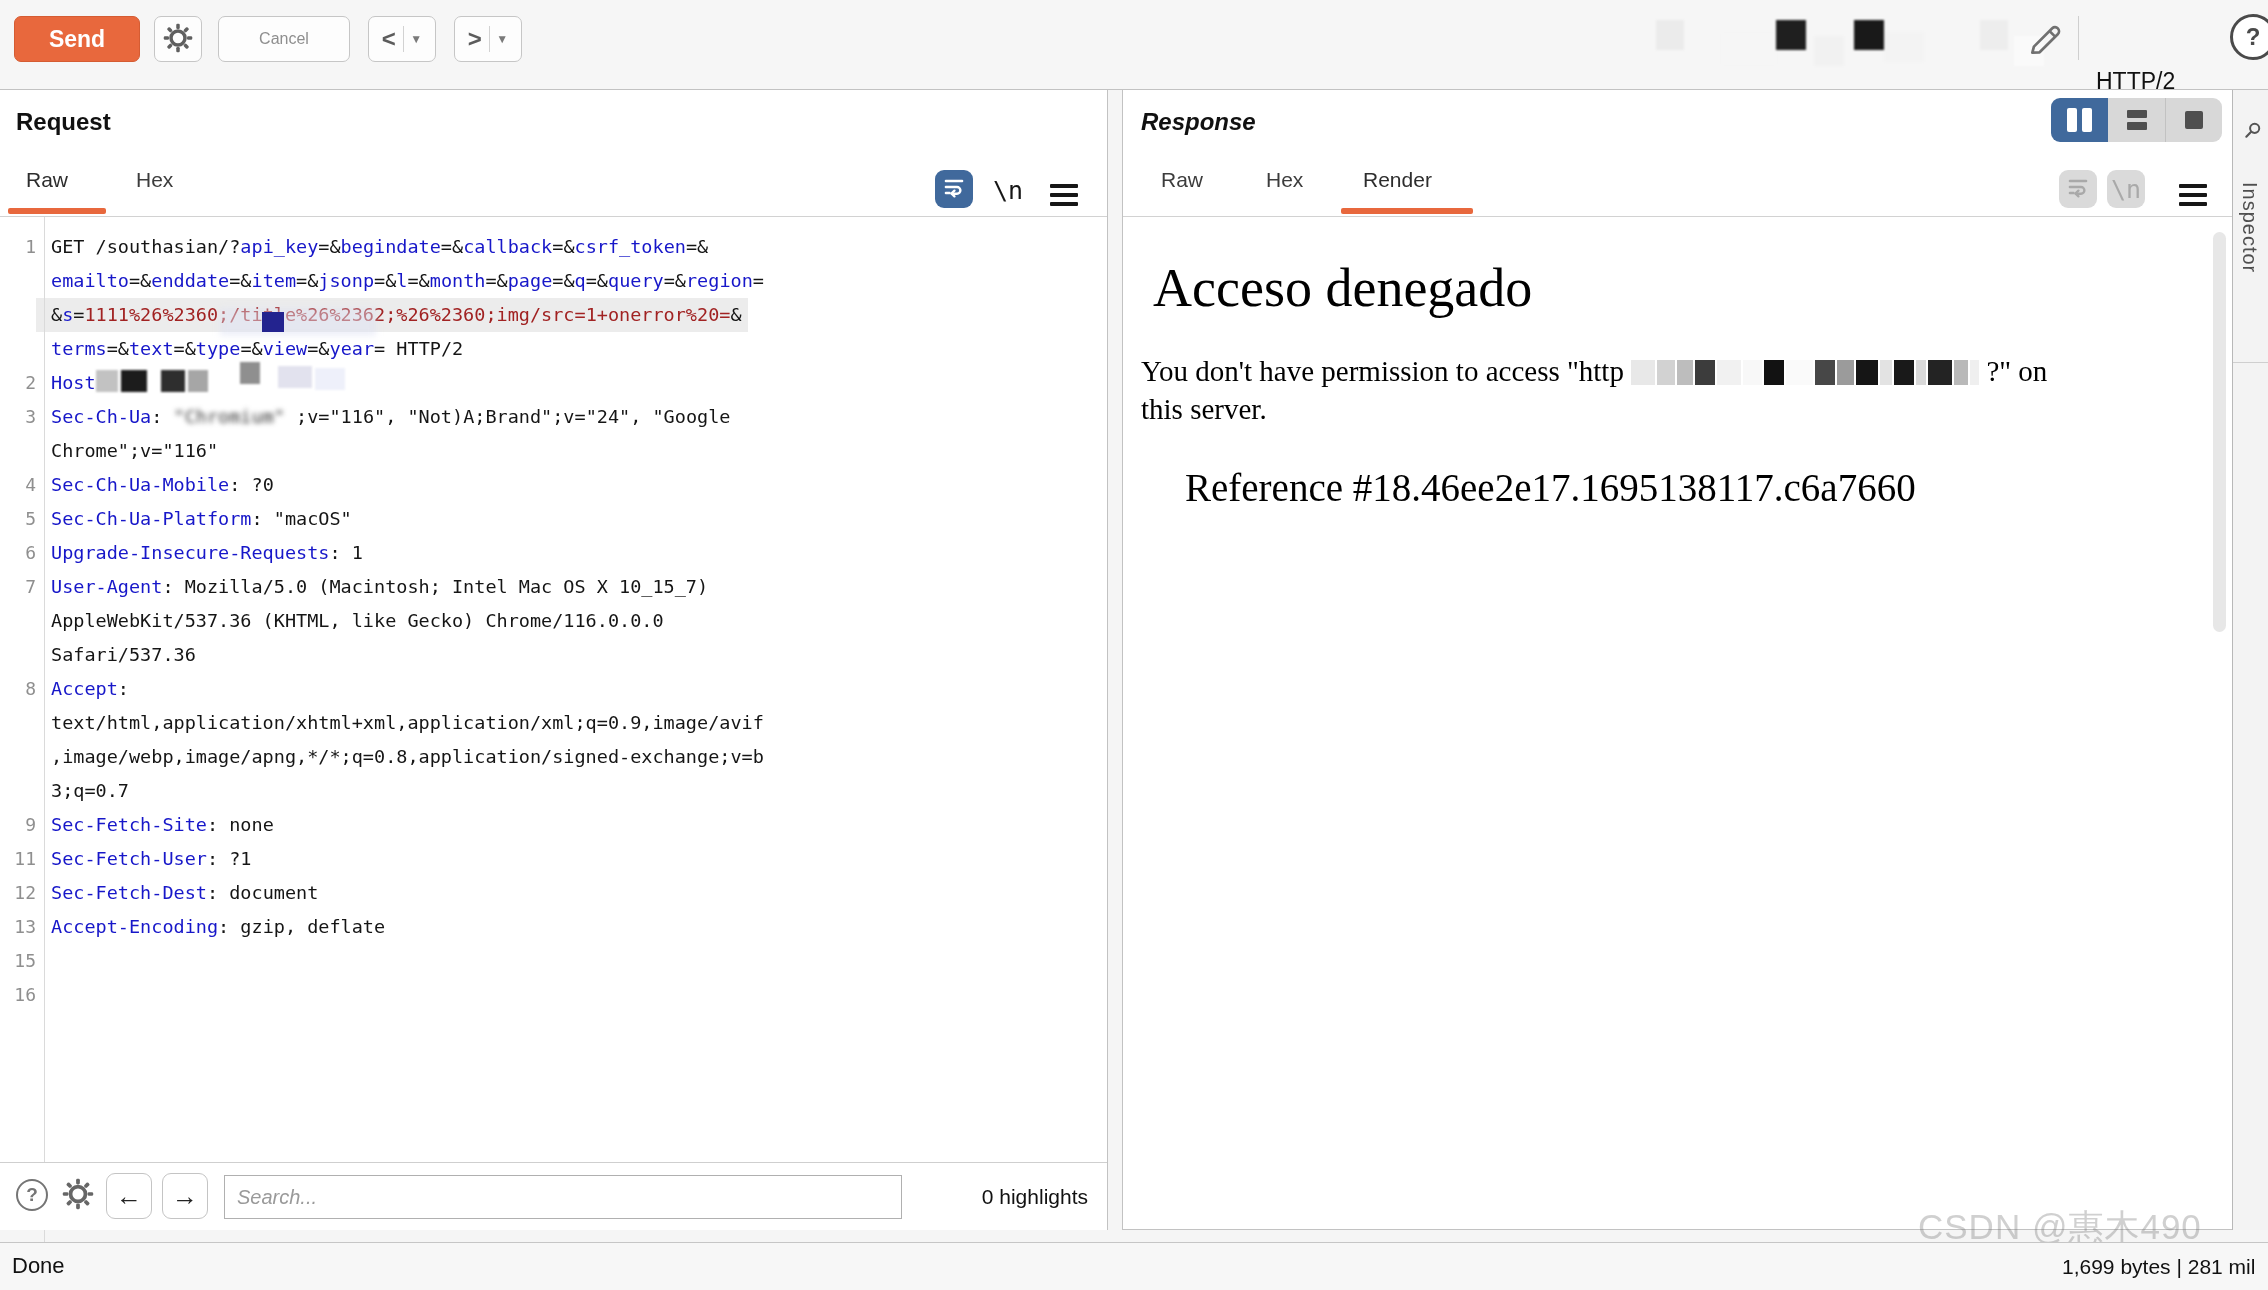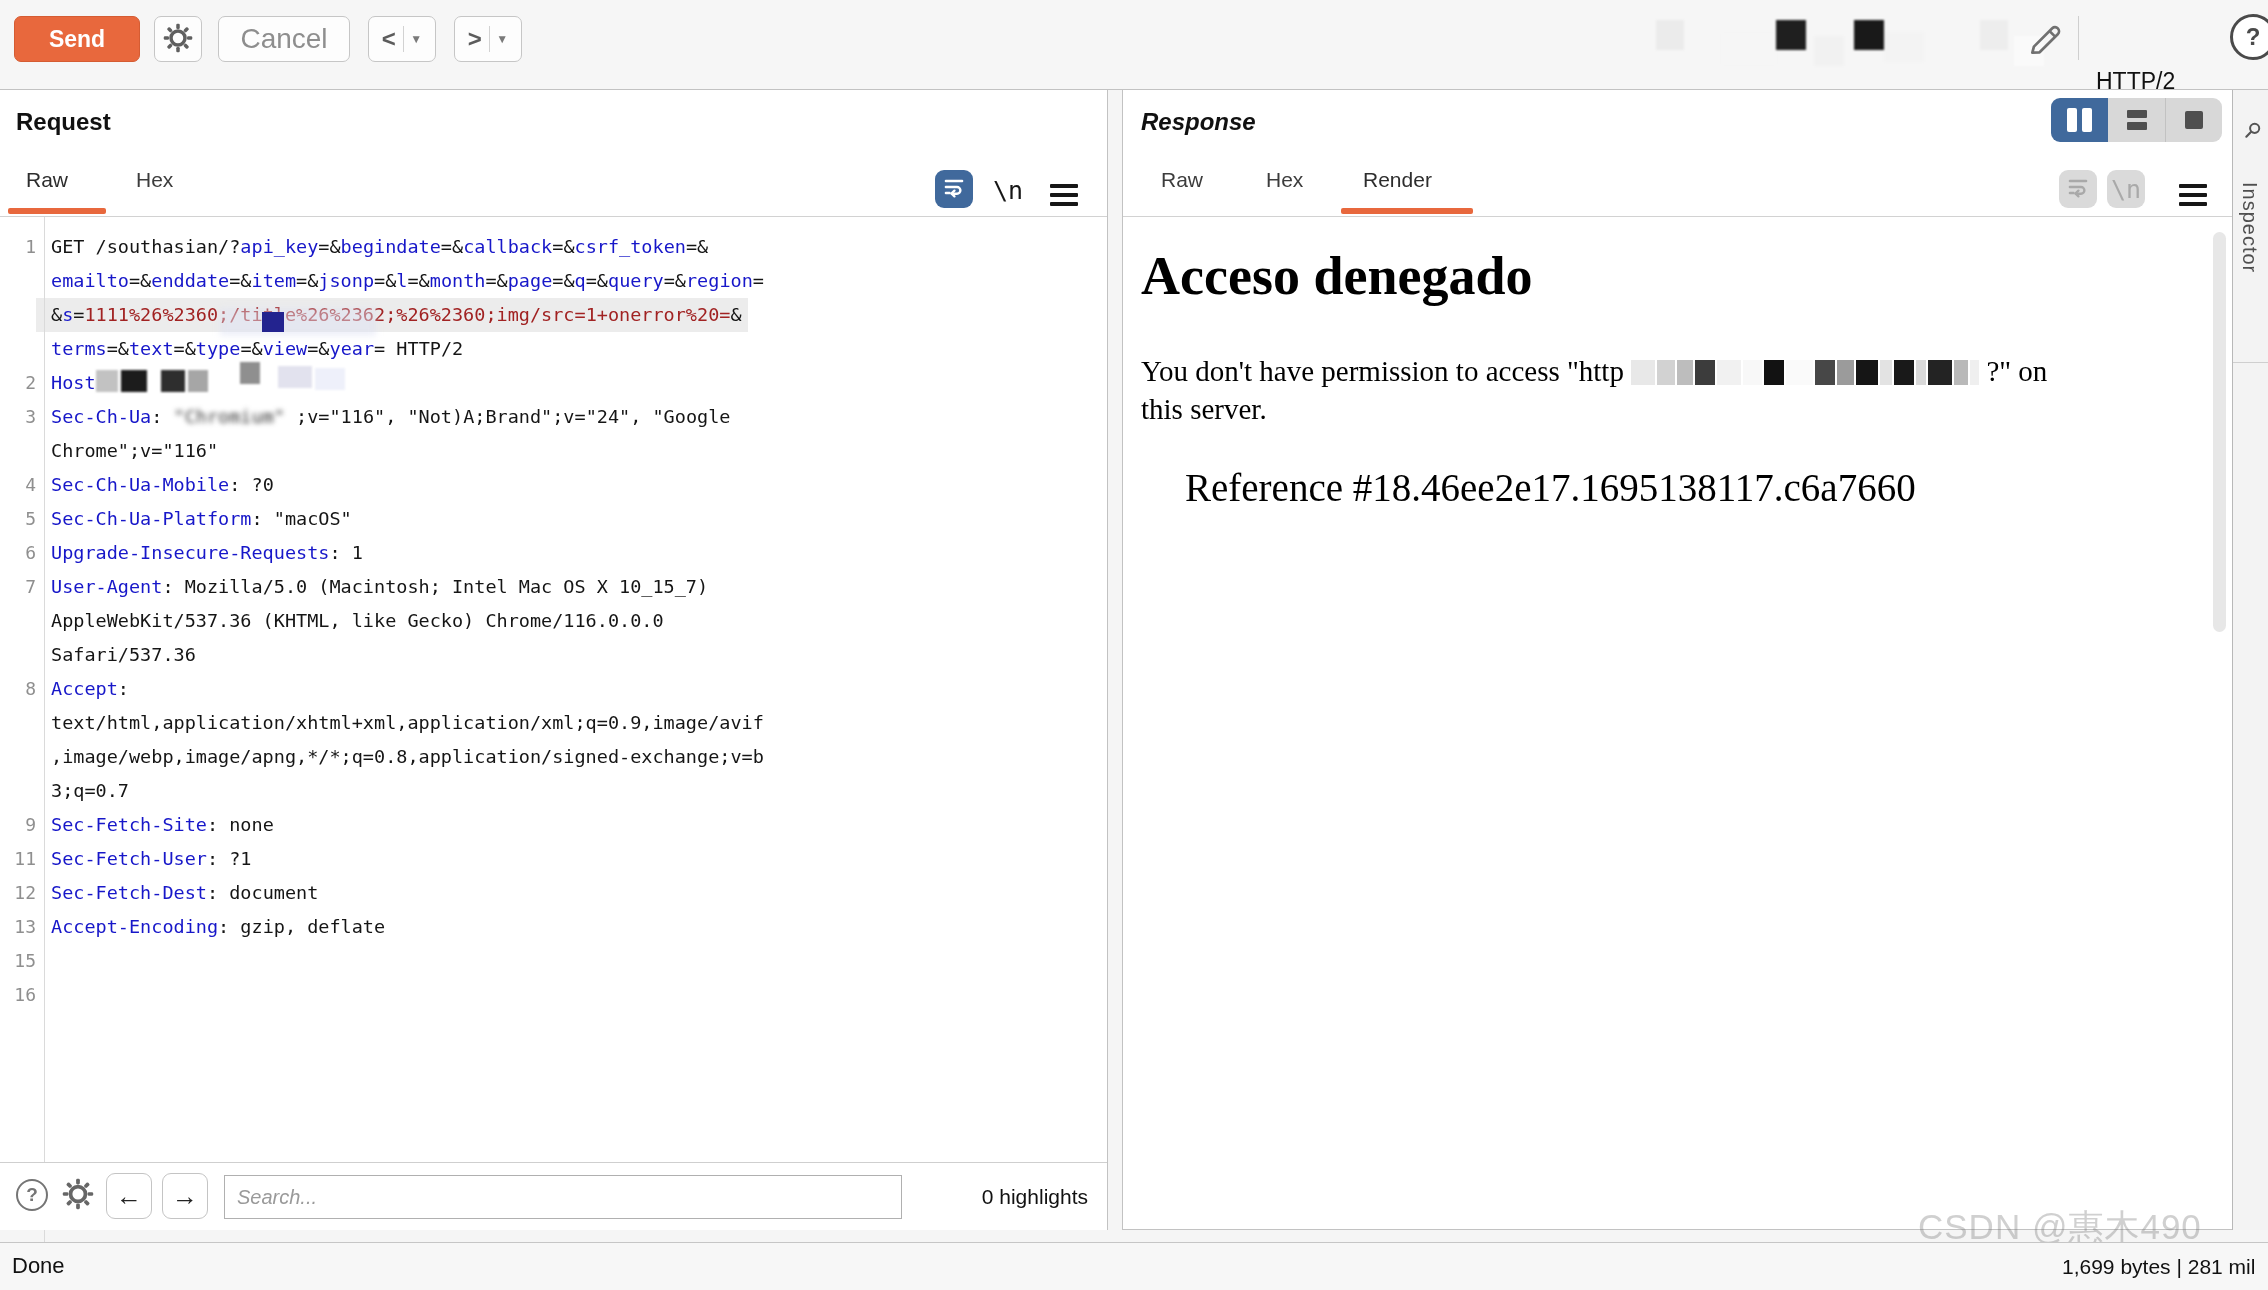--- a/index.html
+++ b/index.html
@@ -5,21 +5,21 @@
   html,body{margin:0;padding:0;background:#e9e9e9;}
   body{font-family:"Liberation Sans",sans-serif;}
   .root{position:relative;width:2268px;height:1290px;background:#f5f5f5;overflow:hidden;}
 
   
   .toolbar{position:absolute;left:0;top:0;width:2268px;height:90px;background:#f6f6f6;border-bottom:1px solid #c2c2c2;box-sizing:border-box;}
   .toolbar button{position:absolute;box-sizing:border-box;cursor:pointer;}
   .send{left:14px;top:16px;width:126px;height:46px;background:#e8683d;border:1px solid #d55c33;border-radius:7px;color:#fff;font-weight:bold;font-size:23px;font-family:"Liberation Sans",sans-serif;}
   .tb-btn{background:#fdfdfd;border:1px solid #c6c6c6;border-radius:7px;}
   .settings-btn{left:154px;top:16px;width:48px;height:46px;display:flex;align-items:center;justify-content:center;}
-  .cancel{left:218px;top:16px;width:132px;height:46px;color:#8e8e8e;font-size:28px;font-family:"Liberation Sans",sans-serif;}
+  .cancel{left:218px;top:16px;width:132px;height:46px;color:#8e8e8e;font-size:16px;font-family:"Liberation Sans",sans-serif;}
   .navpair{top:16px;width:68px;height:46px;display:flex;align-items:center;justify-content:space-evenly;padding:0 6px;}
   .prev{left:368px;} .next{left:454px;}
   .nav-arrow{font-size:24px;font-weight:bold;color:#5c5c5c;line-height:1;}
   .vsep{width:1px;height:26px;background:#d2d2d2;}
   .dd{font-size:12px;color:#7a7a7a;}
   .rd{display:flex;align-items:flex-start;}
   .rd-toolbar{position:absolute;left:1656px;top:20px;height:50px;filter:blur(1.2px);}
   .blk{display:inline-block;flex:none;}
   .rd-toolbar .blk{height:30px;}
   .pencil-wrap{position:absolute;left:2026px;top:20px;width:38px;height:38px;cursor:pointer;}
@@ -73,21 +73,21 @@
   .layout-ctl{position:absolute;left:928px;top:8px;display:flex;border-radius:9px;overflow:hidden;cursor:pointer;}
   .seg{width:57px;height:44px;display:flex;align-items:center;justify-content:center;gap:5px;background:#d8d8d8;box-sizing:border-box;}
   .seg.sel{background:#40699c;}
   .seg .vbar{width:10px;height:24px;background:#fff;border-radius:2px;}
   .seg .hbars{display:flex;flex-direction:column;gap:4px;}
   .seg .hbar{width:20px;height:8px;background:#4f4f4f;border-radius:1px;}
   .seg .sq{width:18px;height:18px;background:#4f4f4f;border-radius:2px;}
   .seg3{border-left:1px solid #c2c2c2;}
 
   .render{position:absolute;left:0;top:127px;width:1108px;height:1013px;font-family:"Liberation Serif",serif;color:#000;overflow:hidden;}
-  .render h1{position:absolute;left:18px;top:28px;margin:0;font-size:54px;font-weight:bold;}
+  .render h1{position:absolute;left:18px;top:28px;margin:12px;font-size:54px;font-weight:normal;}
   .r-line1{position:absolute;left:18px;top:138px;font-size:29px;white-space:nowrap;}
   .r-line2{position:absolute;left:18px;top:176px;font-size:29px;}
   .r-ref{position:absolute;left:30px;top:248px;font-size:39px;margin-left:32px;}
   .rd-inline{display:inline-flex;gap:2px;vertical-align:-4px;filter:blur(0.7px);}
   .rd-inline .blk{height:25px;}
   .scroll-thumb{position:absolute;left:1090px;top:142px;width:13px;height:400px;background:#e7e7e7;border-radius:7px;cursor:pointer;}
 
   
   .inspector{position:absolute;left:2232px;top:90px;width:36px;height:1140px;background:#f3f3f3;border-left:1px solid #b8b8b8;box-sizing:border-box;cursor:pointer;}
   .insp-icon{position:absolute;left:8px;top:28px;transform:rotate(90deg);}

